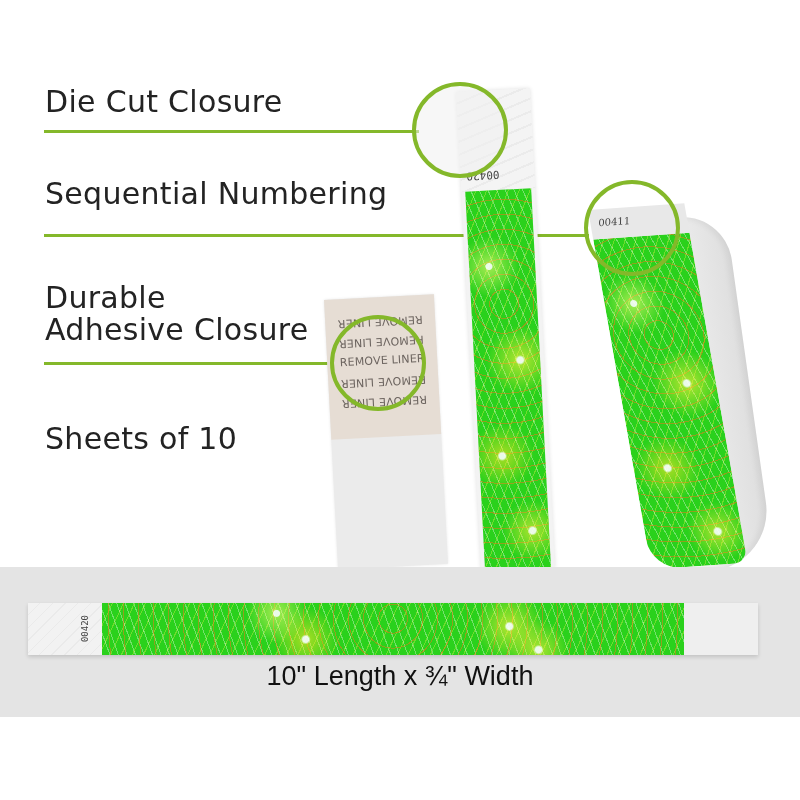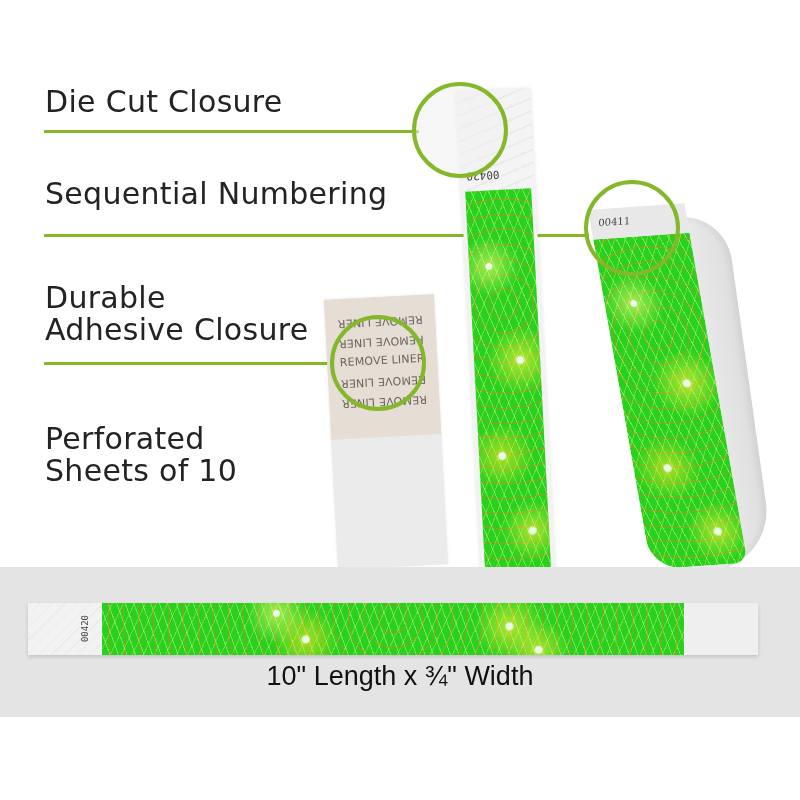--- a/index.html
+++ b/index.html
@@ -96,21 +96,20 @@
 </div>
 <div class="leader-line" style="top:234px;width:545px"></div>
 
 <div class="feature-label" style="top:282px">
   <div>Durable</div>
   <div>Adhesive Closure</div>
 </div>
 <div class="leader-line" style="top:362px;width:290px"></div>
 
 <div class="feature-label" style="top:423px">
-  <div>Perforated</div>
   <div>Sheets of 10</div>
 </div>
 
 <div class="liner">
   <div class="paper">
     <div class="line flip">REMOVE LINER</div>
     <div class="line flip">REMOVE LINER</div>
     <div class="line">REMOVE LINER</div>
     <div class="line flip">REMOVE LINER</div>
     <div class="line flip">REMOVE LINER</div>

